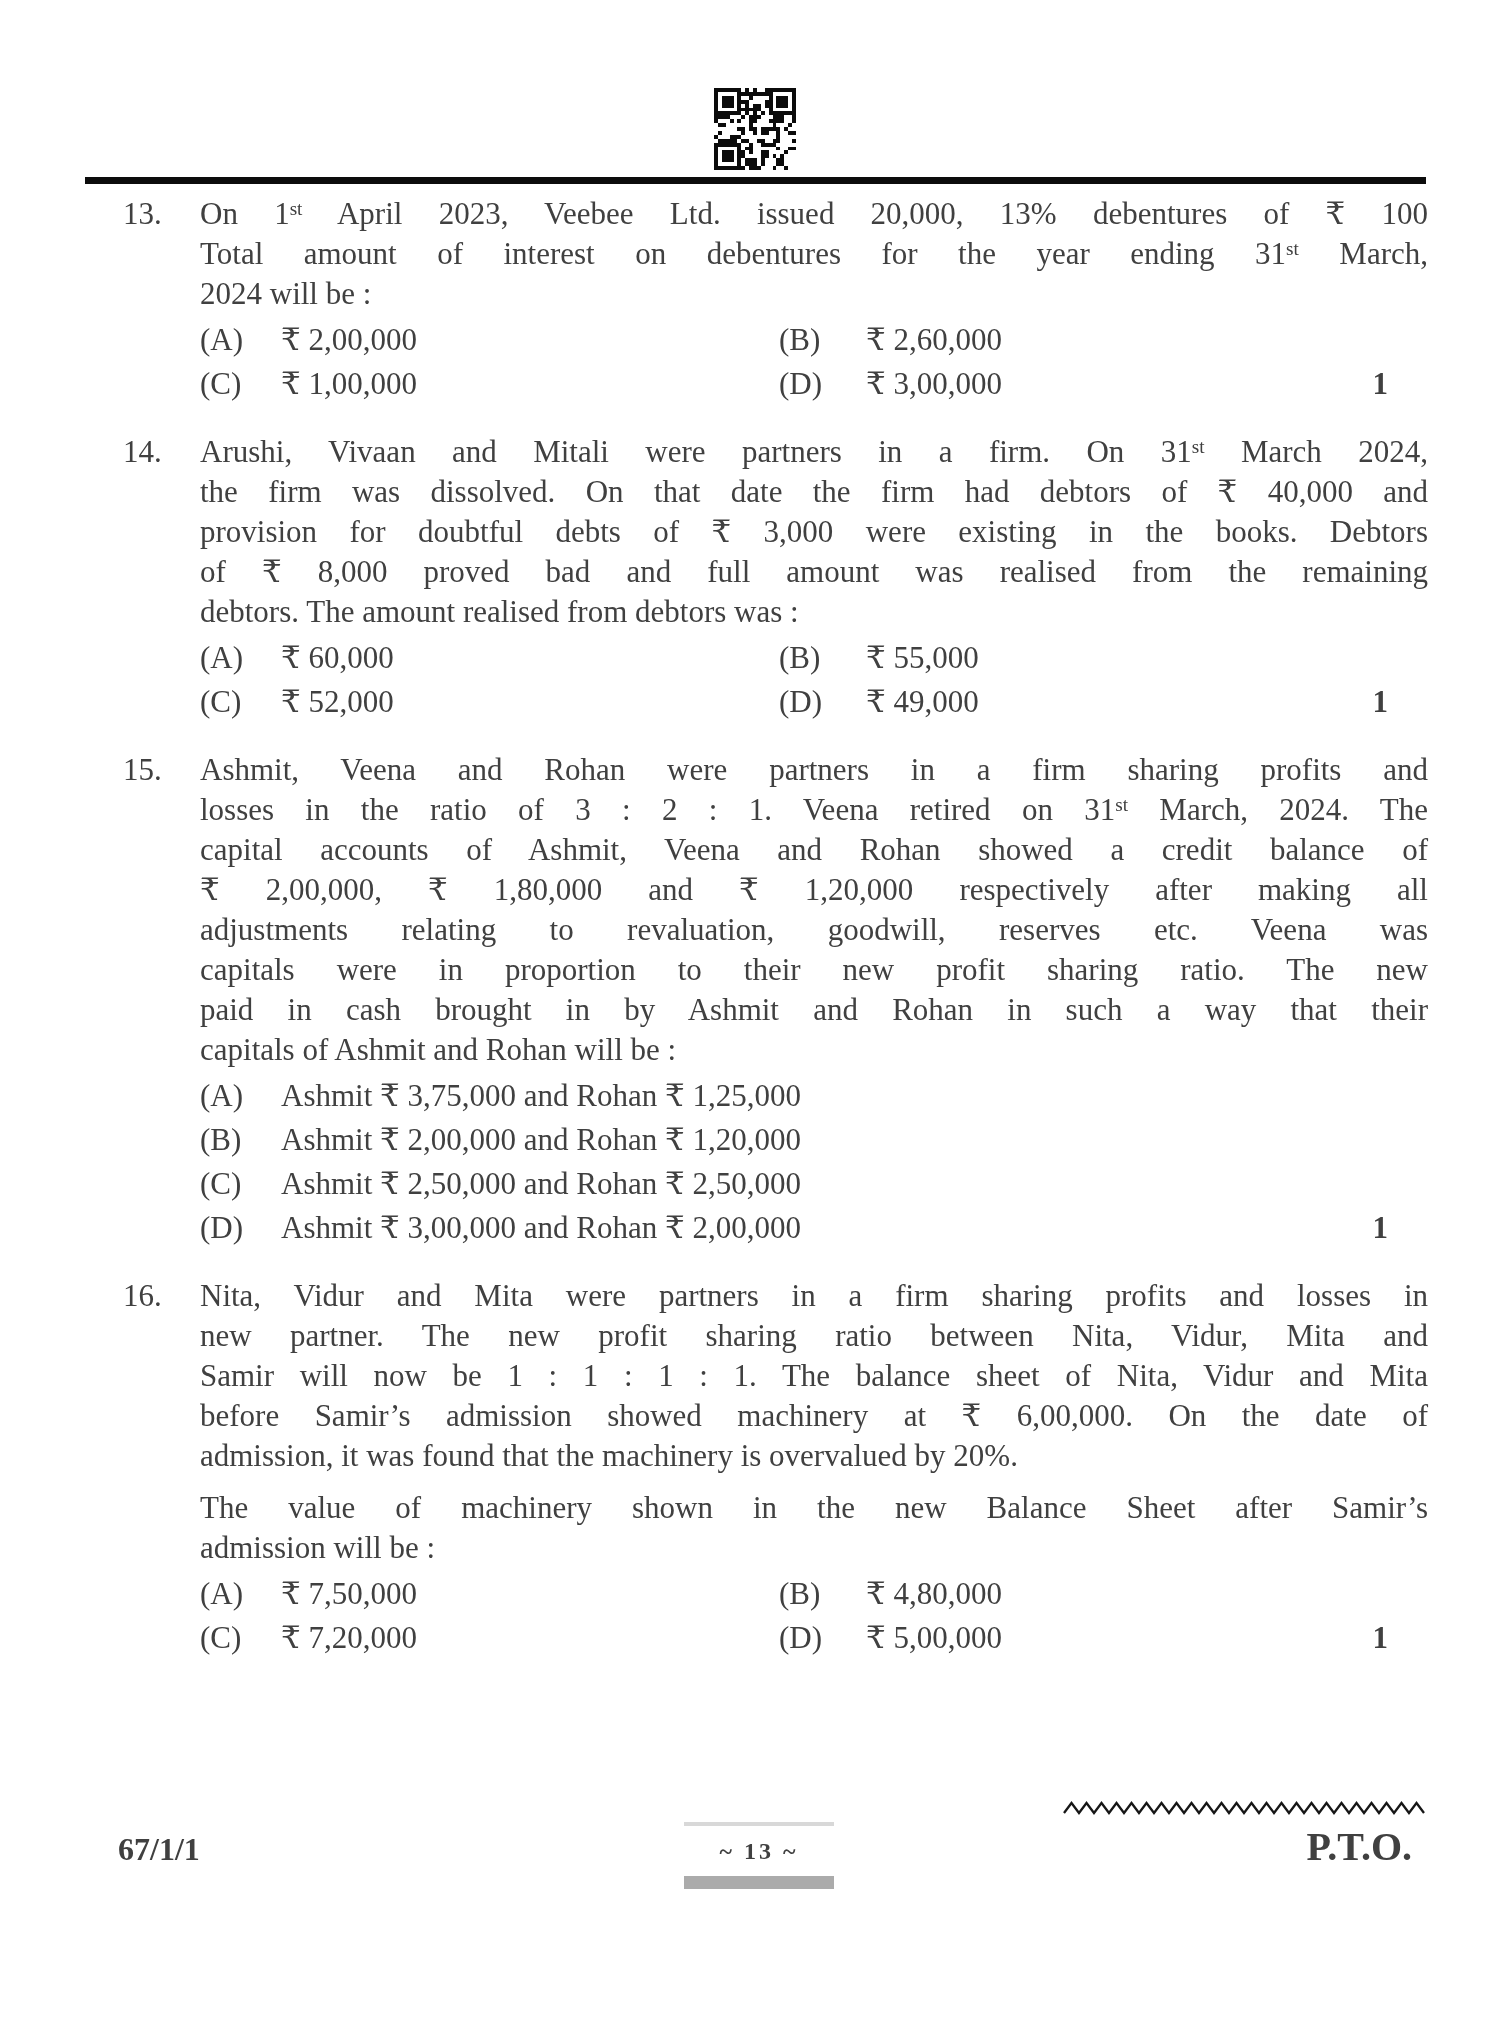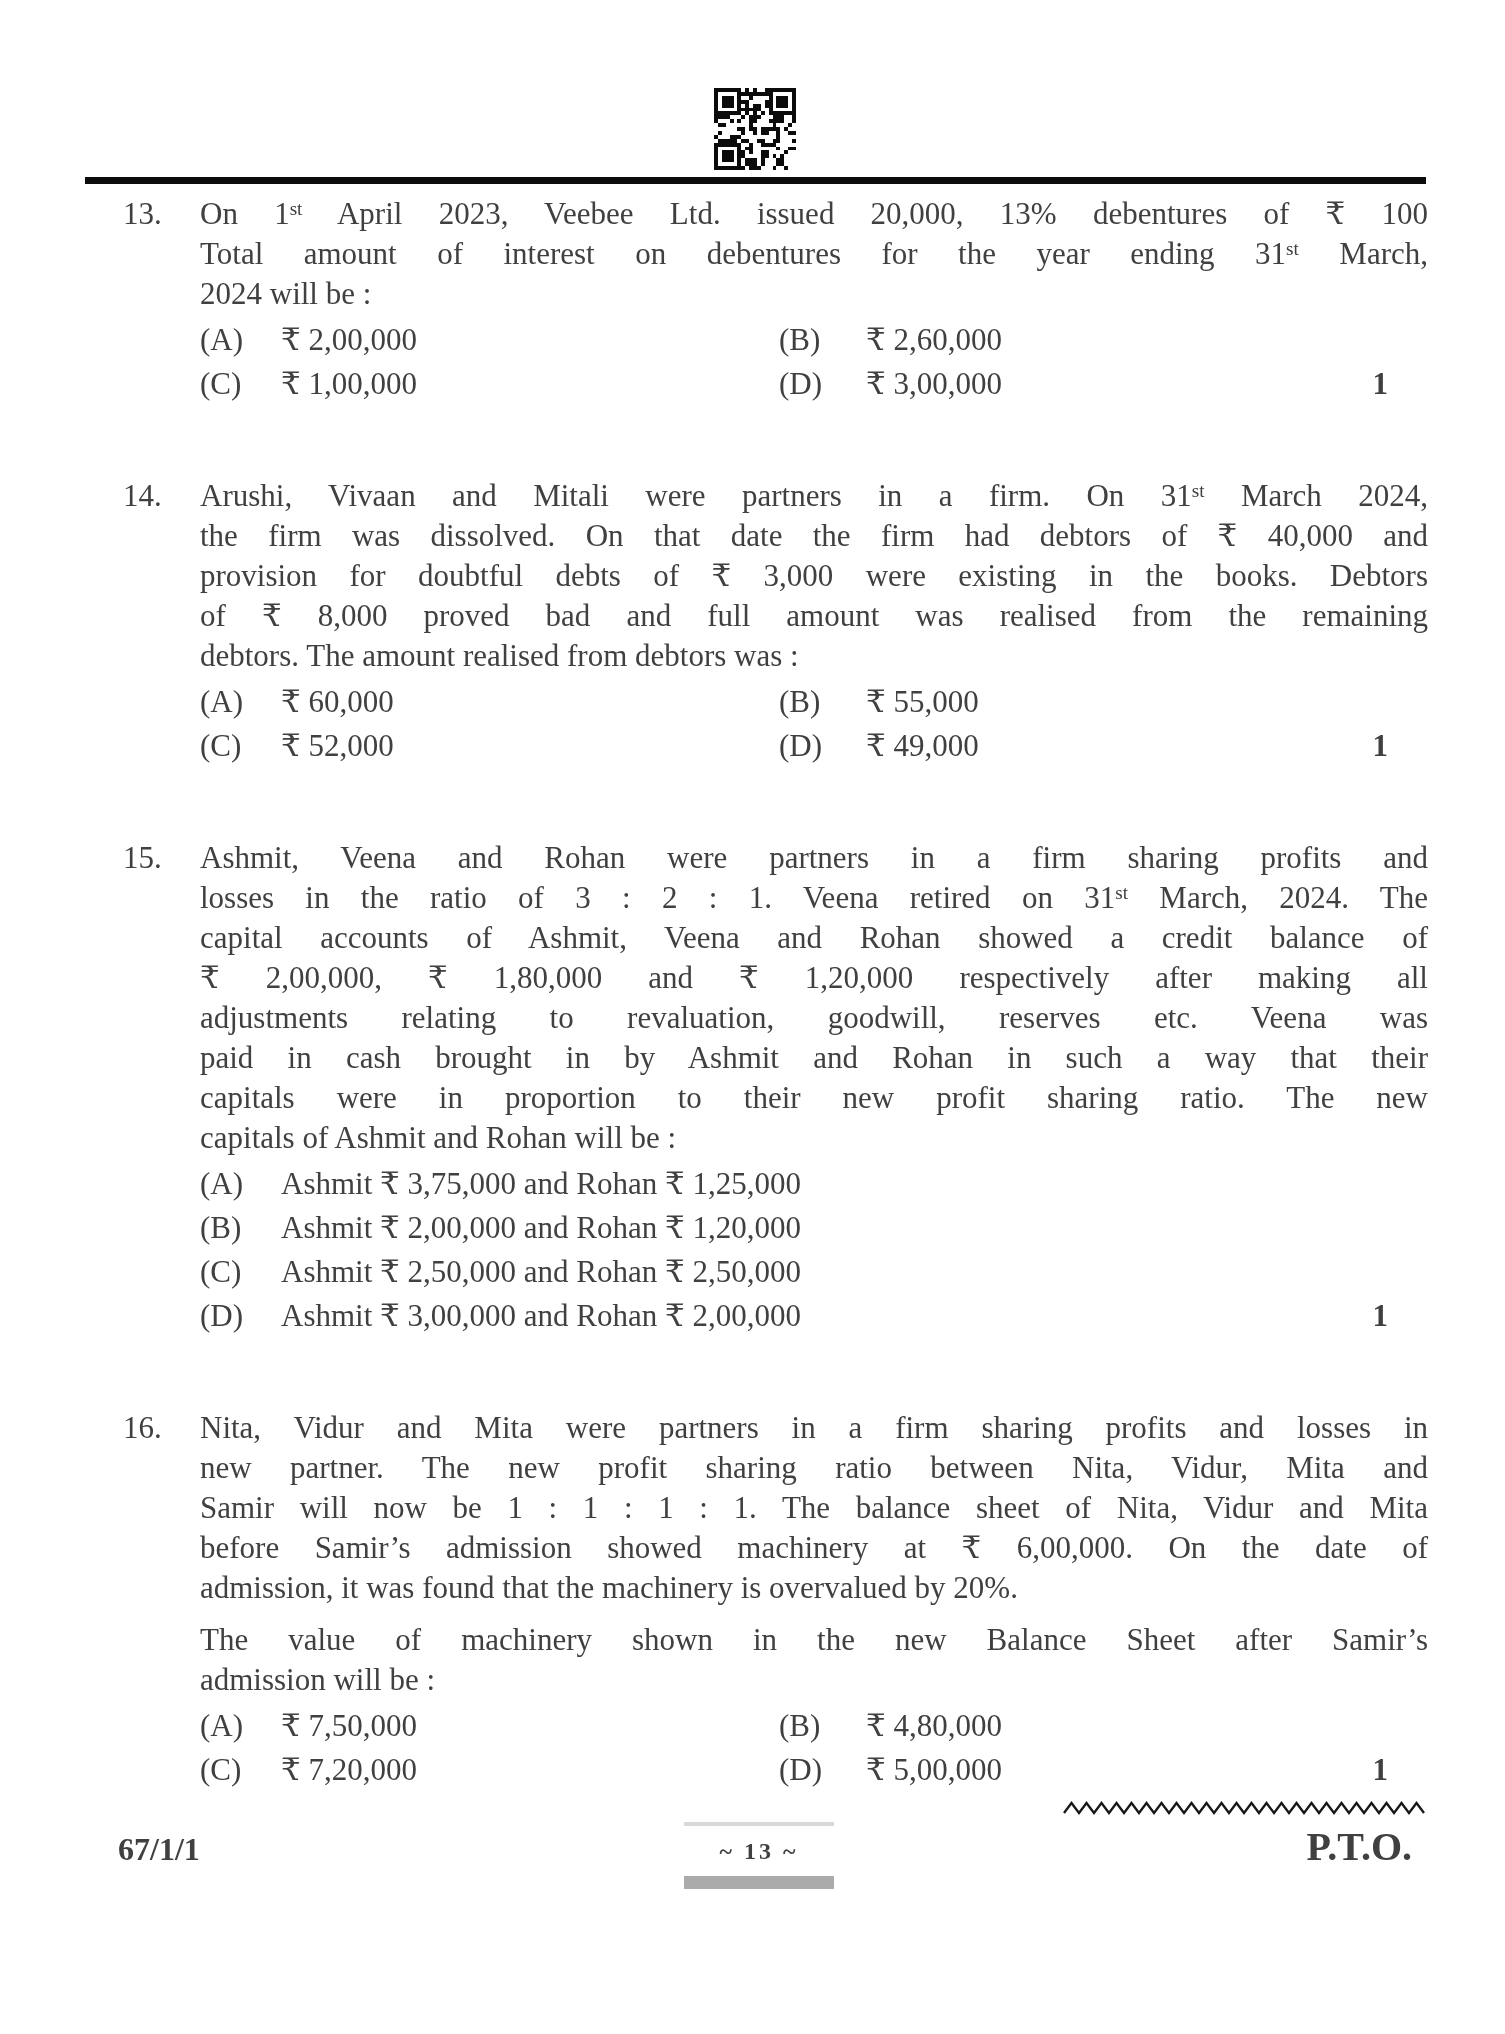--- a/index.html
+++ b/index.html
@@ -12,21 +12,21 @@
     font-family:"Liberation Serif","DejaVu Serif",serif;
     font-size:31px; line-height:40px;
     overflow:hidden;
   }
   .qr { position:absolute; left:714px; top:88px; width:82px; height:82px; }
   .qr svg { display:block; width:82px; height:82px; }
   .top-rule { position:absolute; left:85px; top:177px; width:1341px; height:7px; background:#0c0c0c; }
 
   .content { position:absolute; left:123px; top:194px; width:1305px; }
   .question { position:relative; display:flex; }
-  .question + .question { margin-top:72px; }
+  .question + .question { margin-top:28px; }
   .qnum  { width:77px; flex:none; }
   .qbody { width:1228px; flex:none; }
   .line  { text-align:justify; text-align-last:justify; }
   .line.no-just { text-align-last:left; }
   .para + .para { margin-top:12px; }
   .options { margin-top:6px; }
   .opt-row { display:grid; }
   .opt-row + .opt-row { margin-top:4px; }
   .opt-row.cols2 { grid-template-columns:81px 498px 87px 1fr; }
   .opt-row.cols1 { grid-template-columns:81px 1fr; }
@@ -344,22 +344,22 @@
   <div class="question">
     <div class="qnum">15.</div>
     <div class="qbody">
       <div class="qtext">
             <div class="para">
               <div class="line">Ashmit, Veena and Rohan were partners in a firm sharing profits and</div>
               <div class="line">losses in the ratio of 3 : 2 : 1. Veena retired on 31<sup>st</sup> March, 2024. The</div>
               <div class="line">capital accounts of Ashmit, Veena and Rohan showed a credit balance of</div>
               <div class="line">₹ 2,00,000, ₹ 1,80,000 and ₹ 1,20,000 respectively after making all</div>
               <div class="line">adjustments relating to revaluation, goodwill, reserves etc. Veena was</div>
+              <div class="line">capitals were in proportion to their new profit sharing ratio. The new</div>
               <div class="line">paid in cash brought in by Ashmit and Rohan in such a way that their</div>
-              <div class="line">capitals were in proportion to their new profit sharing ratio. The new</div>
               <div class="line no-just">capitals of Ashmit and Rohan will be :</div>
             </div>
           </div>
       <div class="options">
             <div class="opt-row cols1">
               <span class="opt-label">(A)</span>
               <span class="opt-text">Ashmit ₹ 3,75,000 and Rohan ₹ 1,25,000</span>
             </div>
             <div class="opt-row cols1">
               <span class="opt-label">(B)</span>

